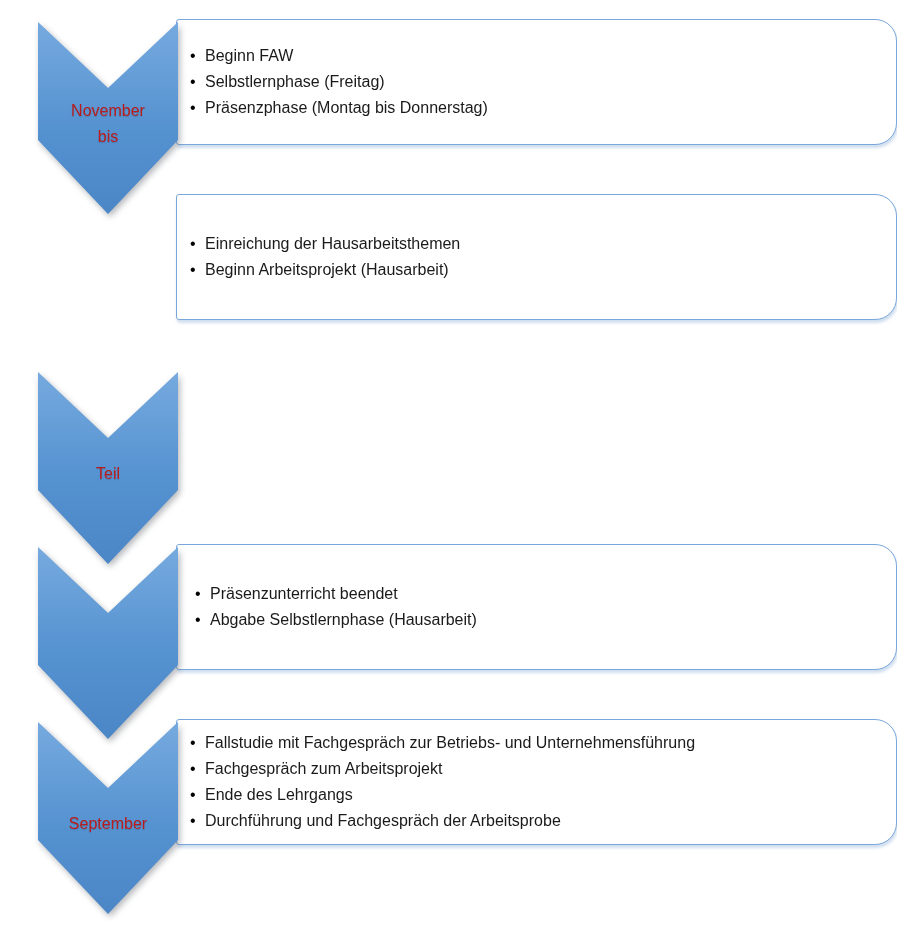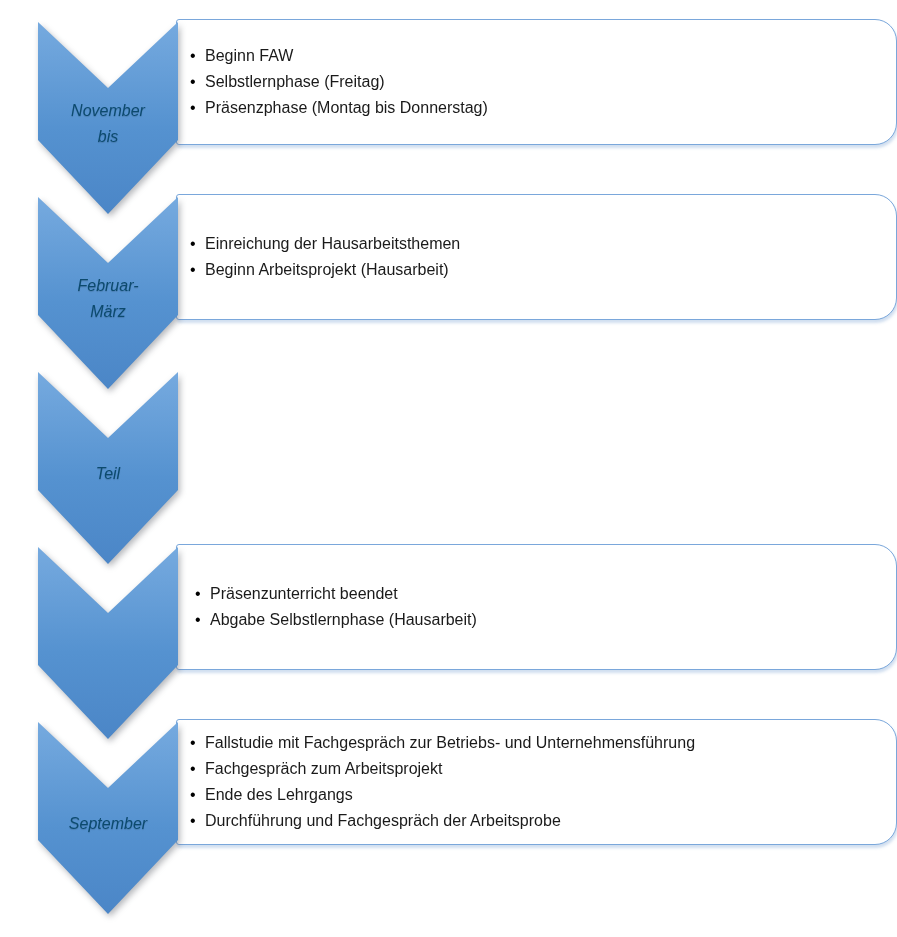--- a/index.html
+++ b/index.html
@@ -72,27 +72,26 @@
   .chev-label {
     position: absolute;
     left: 0;
     top: 72px;
     width: 140px;
     height: 60px;
     display: flex;
     flex-direction: column;
     align-items: center;
     justify-content: center;
-    color: #0c4a6e;
+    color: #b91c1c;
     font-size: 16px;
     line-height: 26px;
     text-align: center;
     text-shadow: 0 1px 1px rgba(0,0,0,0.15);
     pointer-events: none;
-    font-style: italic;
   }
 </style>
 </head>
 <body>
 
 <svg width="0" height="0" style="position:absolute" aria-hidden="true">
   <defs>
     <linearGradient id="chevGrad" x1="0" y1="0" x2="0" y2="1">
       <stop offset="0%" stop-color="#76aadf"></stop>
       <stop offset="55%" stop-color="#5592d0"></stop>
@@ -121,29 +120,20 @@
       </div>
     </div>
   </section>
 
   <section class="row" style="top:193px">
     <div class="box">
       <ul class="bullets">
         <li><span class="dot">•</span><span>Einreichung der Hausarbeitsthemen</span></li>
         <li><span class="dot">•</span><span>Beginn Arbeitsprojekt (Hausarbeit)</span></li>
       </ul>
-    </div>
-    <div class="chev-wrap">
-      <svg class="chev" viewBox="0 0 140 194">
-        <polygon points="0,0 70,66 140,0 140,118 70,192 0,118" fill="url(#chevGrad)"></polygon>
-      </svg>
-      <div class="chev-label">
-        <span>Februar-</span>
-        <span>März</span>
-      </div>
     </div>
   </section>
 
   <section class="row" style="top:368px">
     <div class="chev-wrap">
       <svg class="chev" viewBox="0 0 140 194">
         <polygon points="0,0 70,66 140,0 140,118 70,192 0,118" fill="url(#chevGrad)"></polygon>
       </svg>
       <div class="chev-label">
         <span>Teil</span>

